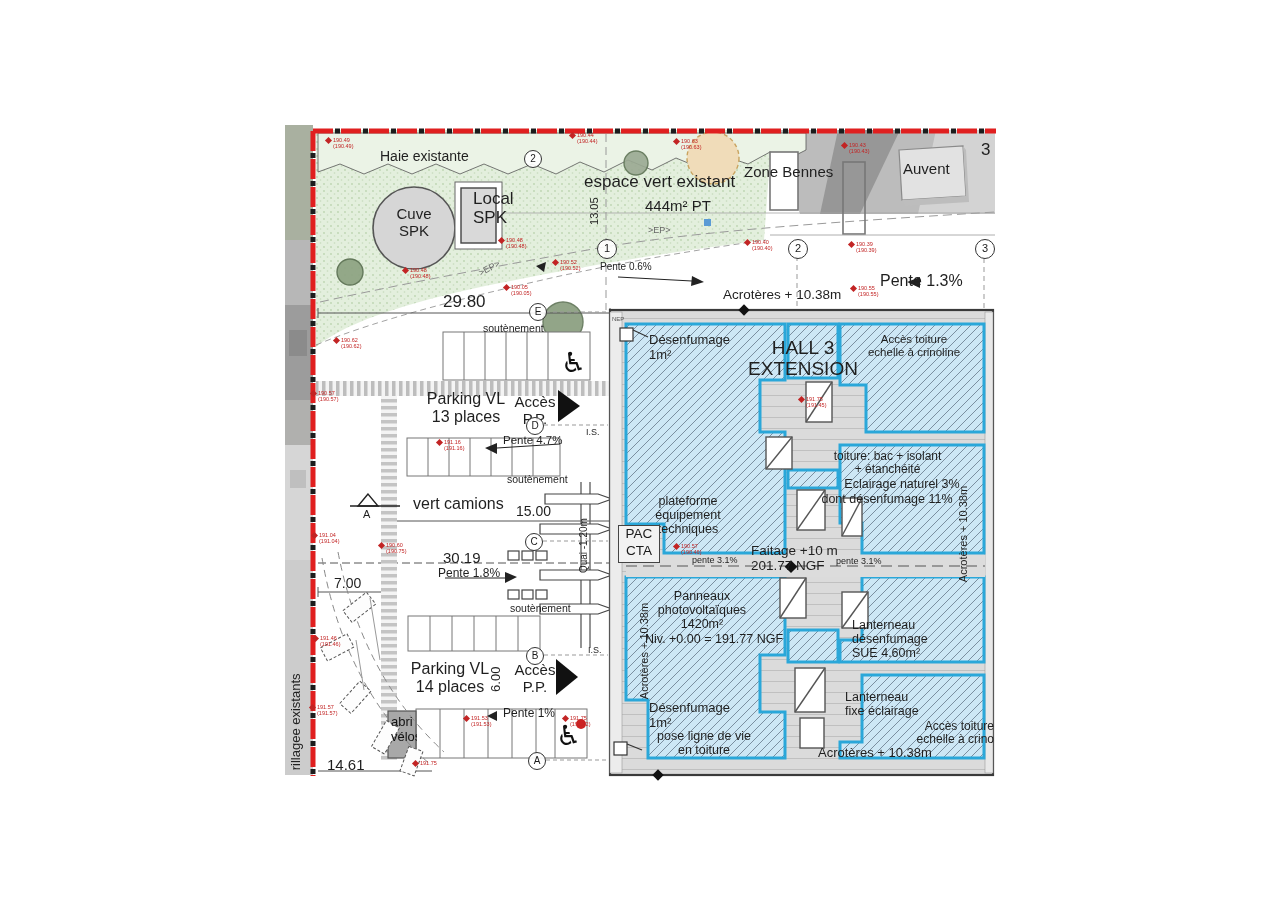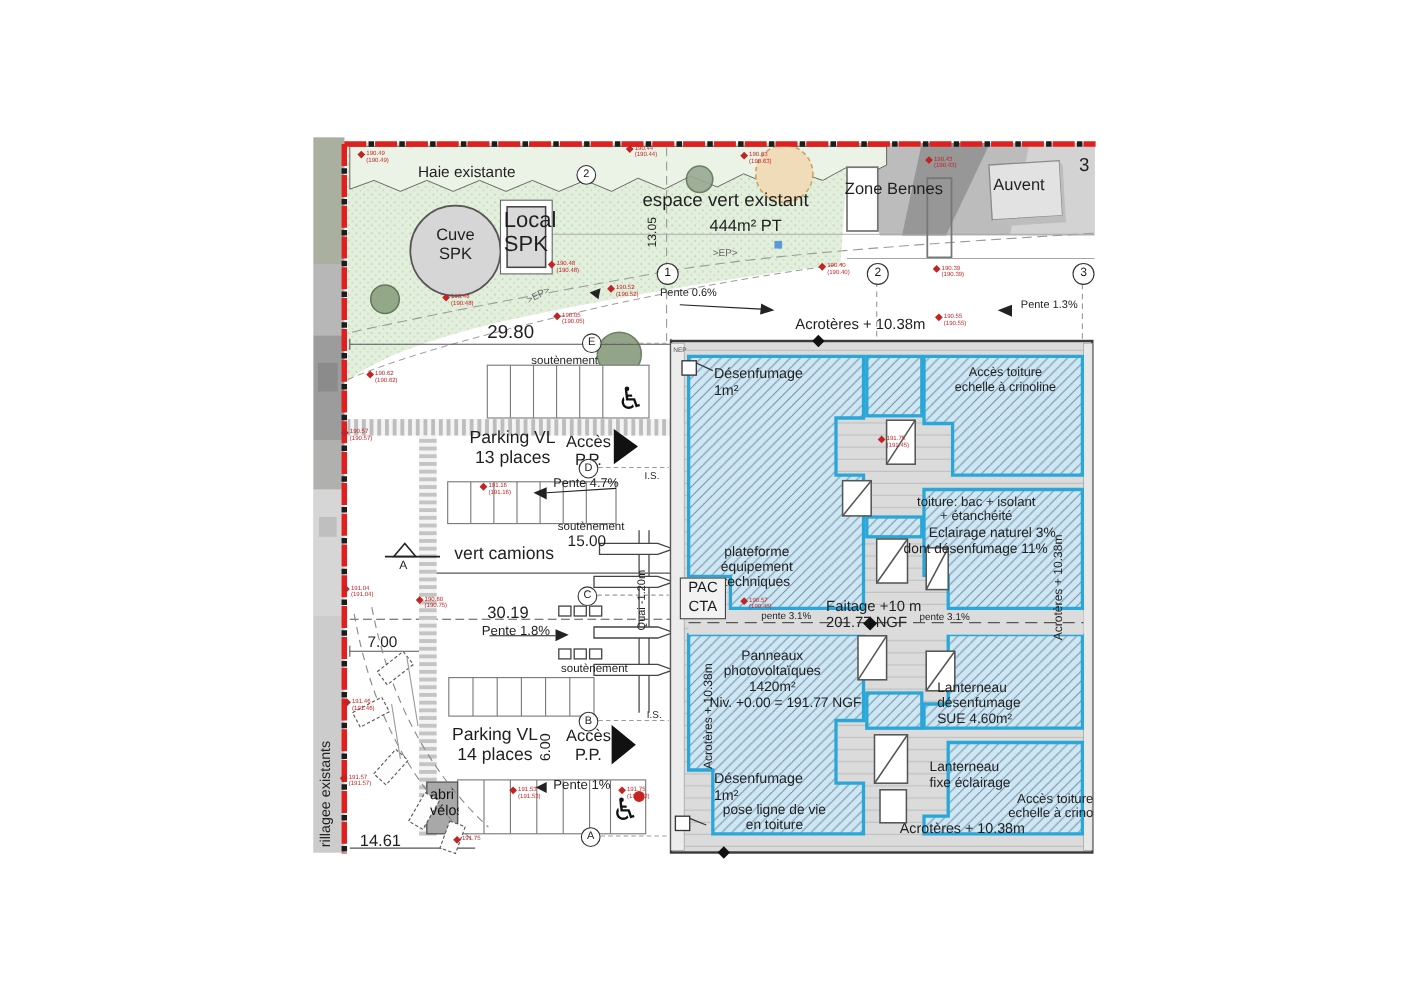--- a/index.html
+++ b/index.html
@@ -269,44 +269,44 @@
           <line x1="627" y1="744" x2="642" y2="750"></line>
     </g>
   </g>
 </svg>
 
 <div class="lbl" style="left:380px;top:149px;font-size:14px">Haie existante</div>
 <div class="gridc sm" style="left:524px;top:150px">2</div>
 
 <div class="lbl" style="left:584px;top:172px;font-size:17px">espace vert existant</div>
 <div class="lbl" style="left:645px;top:198px;font-size:15px">444m² PT</div>
-<div class="lbl" style="left:768px;top:164px;font-size:15px">Zone Bennes</div>
+<div class="lbl" style="left:744px;top:164px;font-size:15px">Zone Bennes</div>
 <div class="lbl" style="left:903px;top:161px;font-size:15px">Auvent</div>
 <div class="lbl" style="left:981px;top:140px;font-size:17px">3</div>
 
 <div class="lbl c" style="left:388px;top:206px;width:52px;font-size:15px">
   <div>Cuve</div>
   <div>SPK</div>
 </div>
-<div class="lbl" style="left:458px;top:189px;font-size:20px">
+<div class="lbl" style="left:473px;top:189px;font-size:17px">
   <div>Local</div>
   <div>SPK</div>
 </div>
 
 <div class="lbl rot" style="left:580px;top:205px;font-size:11px">13.05</div>
 <div class="lbl" style="left:648px;top:225px;font-size:9px;color:#666">&gt;EP&gt;</div>
 <div class="lbl" style="left:478px;top:263px;font-size:9px;color:#666;transform:rotate(-28deg)">&gt;EP&gt;</div>
 
 <div class="gridc" style="left:597px;top:239px">1</div>
 <div class="gridc" style="left:788px;top:239px">2</div>
 <div class="gridc" style="left:975px;top:239px">3</div>
 
 <div class="lbl" style="left:600px;top:261px;font-size:10px">Pente 0.6%</div>
 <div class="lbl" style="left:723px;top:287px;font-size:13.5px">Acrotères + 10.38m</div>
-<div class="lbl" style="left:928px;top:272px;font-size:10px">Pente 1.3%</div>
+<div class="lbl" style="left:880px;top:272px;font-size:16px">Pente 1.3%</div>
 
 <div class="lbl" style="left:443px;top:292px;font-size:17px">29.80</div>
 <div class="gridc sm" style="left:529px;top:303px">E</div>
 <div class="lbl" style="left:483px;top:323px;font-size:10.5px">soutènement</div>
 
 <div class="lbl c" style="left:422px;top:390px;width:88px;font-size:16px">
   <div>Parking VL</div>
   <div>13 places</div>
 </div>
 <div class="lbl c" style="left:514px;top:394px;width:42px;font-size:15px">
@@ -316,21 +316,21 @@
 <svg width="26" height="34" style="position:absolute;left:556px;top:390px">
   <polygon points="2,0 2,32 24,16" fill="#111"></polygon>
 </svg>
 <div class="gridc sm" style="left:526px;top:417px">D</div>
 <div class="lbl" style="left:586px;top:427px;font-size:9px">I.S.</div>
 <div class="lbl" style="left:503px;top:434px;font-size:11.5px">Pente 4.7%</div>
 <div class="lbl" style="left:507px;top:474px;font-size:10.5px">soutènement</div>
 
 <div class="lbl" style="left:363px;top:508px;font-size:11px">A</div>
 <div class="lbl" style="left:413px;top:495px;font-size:16px">vert camions</div>
-<div class="lbl" style="left:516px;top:484px;font-size:14px">15.00</div>
+<div class="lbl" style="left:516px;top:504px;font-size:14px">15.00</div>
 <div class="gridc sm" style="left:525px;top:533px">C</div>
 <div class="lbl rot" style="left:556px;top:540px;font-size:10px">Quai -1.20m</div>
 
 <div class="lbl" style="left:443px;top:550px;font-size:15px">30.19</div>
 <div class="lbl" style="left:438px;top:567px;font-size:12px">Pente 1.8%</div>
 <div class="lbl" style="left:334px;top:576px;font-size:14px">7.00</div>
 <div class="lbl" style="left:510px;top:603px;font-size:10.5px">soutènement</div>
 
 <div class="lbl" style="left:588px;top:645px;font-size:9px">I.S.</div>
 <div class="gridc sm" style="left:526px;top:647px">B</div>
@@ -356,20 +356,24 @@
 <div class="gridc sm" style="left:528px;top:752px">A</div>
 
 <div class="lbl rot" style="left:236px;top:703px;font-size:13px;width:120px;color:#222">rillagee existants</div>
 
 <div class="lbl" style="left:612px;top:316px;font-size:6px;color:#555">NEP</div>
 
 <div class="lbl" style="left:649px;top:333px;font-size:13px">
   <div>Désenfumage</div>
   <div>1m²</div>
 </div>
+<div class="lbl c" style="left:730px;top:337px;width:146px;font-size:19px">
+  <div>HALL 3</div>
+  <div>EXTENSION</div>
+</div>
 <div class="lbl c" style="left:855px;top:333px;width:118px;font-size:11.5px">
   <div>Accès toiture</div>
   <div>echelle à crinoline</div>
 </div>
 
 <div class="lbl c" style="left:815px;top:450px;width:145px;font-size:12px">
   <div>toiture: bac + isolant</div>
   <div>+ étanchéité</div>
 </div>
 <div class="lbl c" style="left:828px;top:477px;width:148px;font-size:12.5px">Eclairage naturel 3%</div>

